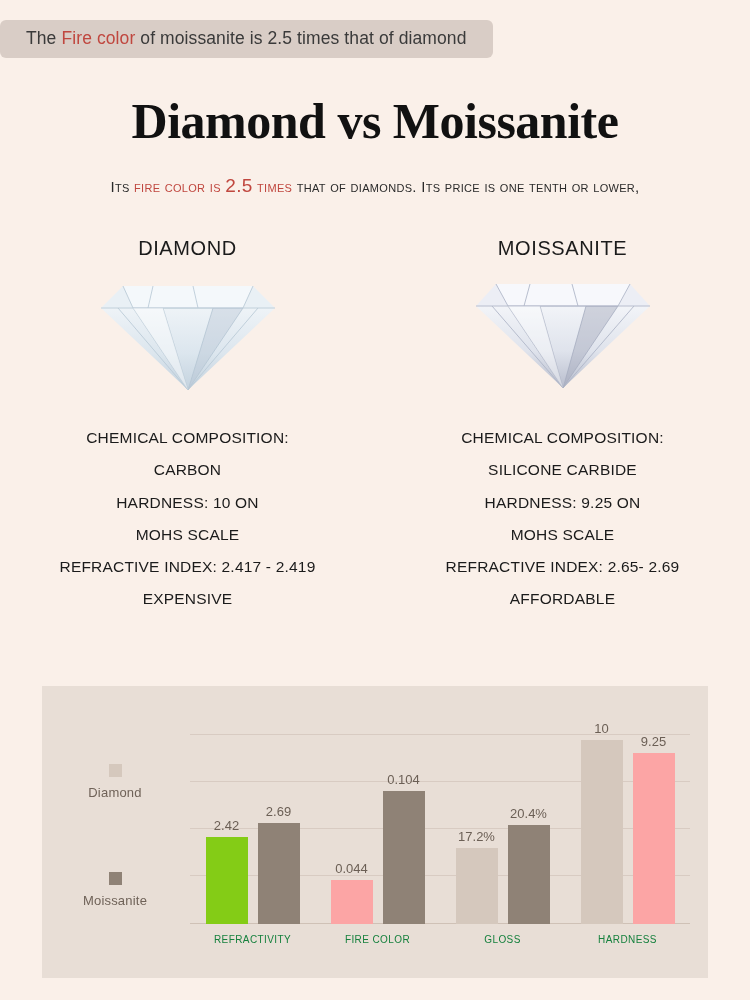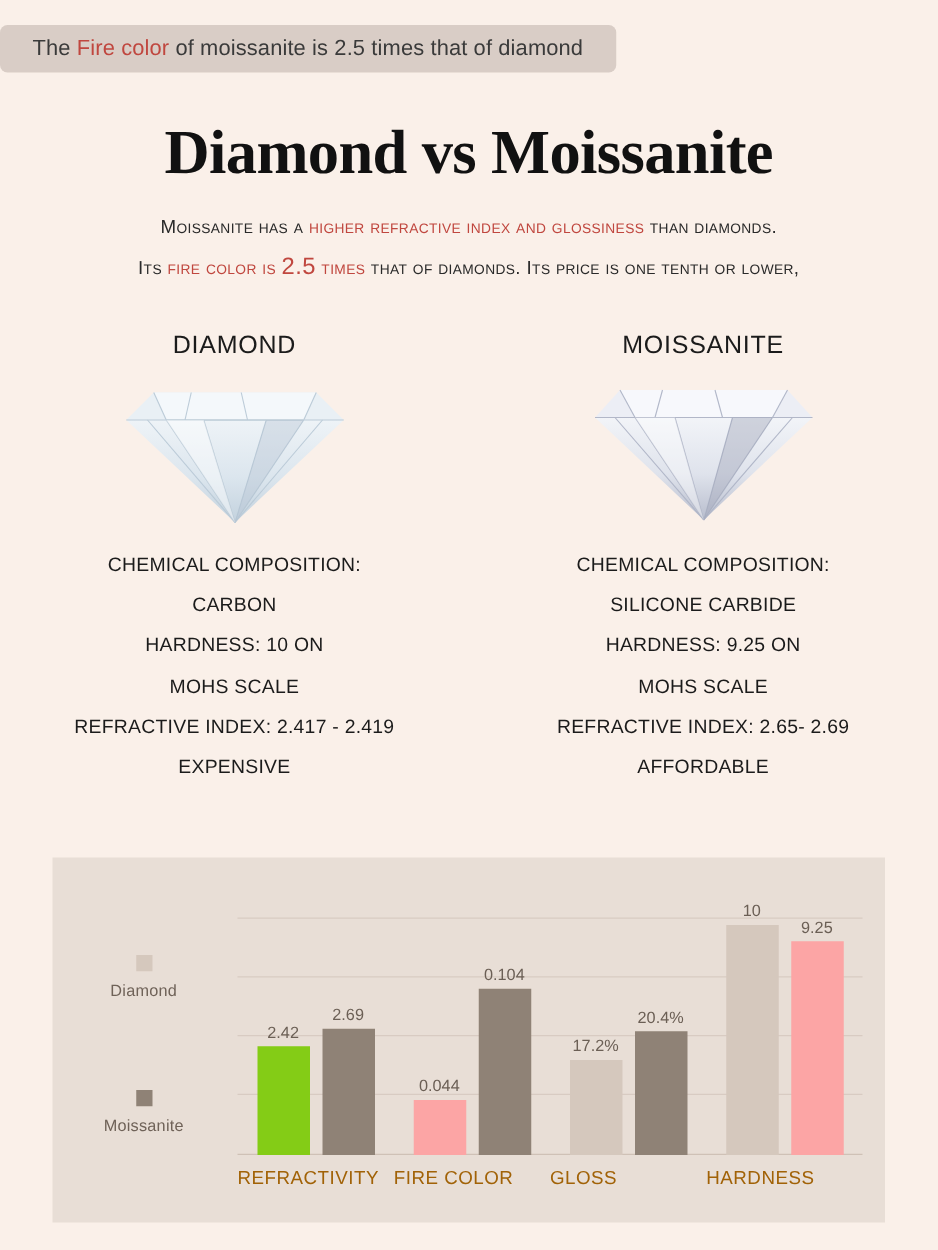--- a/index.html
+++ b/index.html
@@ -73,21 +73,21 @@
     letter-spacing: .6px;
     color: #1b1b1b;
   }
   .gem {
     height: 130px;
     margin-top: 14px;
     position: relative;
   }
   .gem svg { display: block; margin: 0 auto; }
   .specs {
-    margin-top: 5px;
+    margin-top: 18px;
     font-size: 15.5px;
     line-height: 2.08;
     letter-spacing: .2px;
     color: #1b1b1b;
   }
 
   
   .chart-panel {
     position: absolute;
     left: 42px;
@@ -162,41 +162,38 @@
   }
   .x-labels {
     position: absolute;
     left: 148px;
     top: 248px;
     width: 500px;
     display: flex;
   }
   .x-labels div {
     flex: 1;
-    text-align: left;
-    font-size: 15px;
+    text-align: center;
+    font-size: 10px;
     letter-spacing: .4px;
-    color: #a16207;
+    color: #15803d;
   }
 </style>
 </head>
 <body>
 
 <div class="banner-wrap">
   <div class="banner">
     <span>The </span><span class="hl">Fire color</span><span> of moissanite  is 2.5 times that of diamond</span>
   </div>
 </div>
 
 <div class="title">Diamond vs Moissanite</div>
 
 <div class="intro">
-  <div>
-    <span>Moissanite has a </span><span class="red">higher refractive index and glossiness</span><span> than diamonds.</span>
-  </div>
   <div>
     <span>Its </span><span class="red">fire color is </span><span class="red big">2.5</span><span class="red"> times</span><span> that of diamonds. Its price is one tenth or lower,</span>
   </div>
 </div>
 
 <div class="compare">
 
   <div class="col">
     <div class="col-title">DIAMOND</div>
     <div class="gem">

